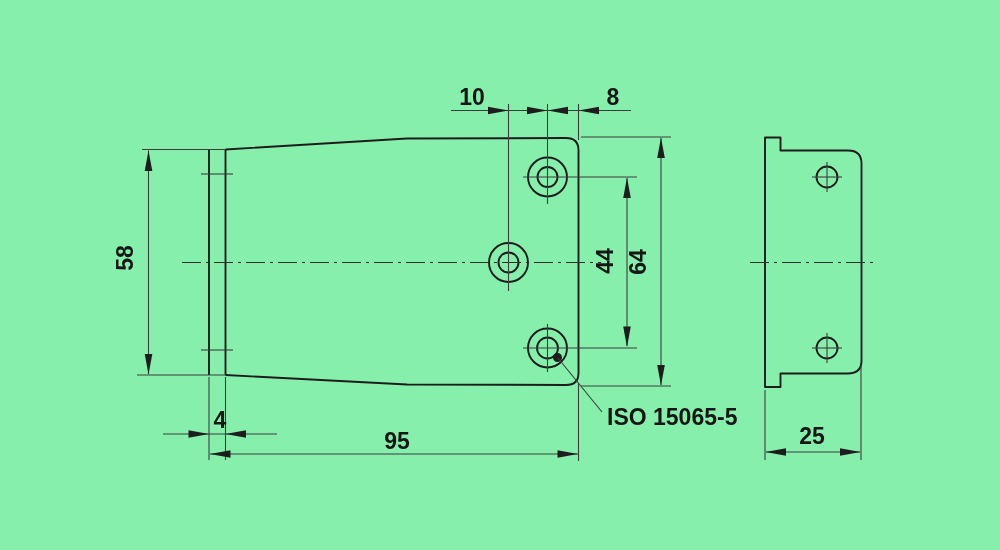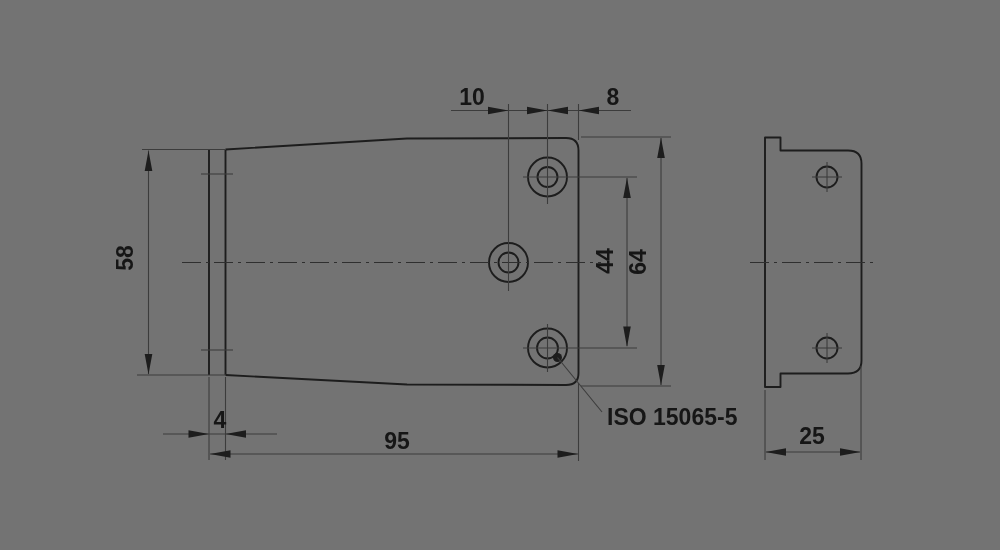--- a/index.html
+++ b/index.html
@@ -1,16 +1,16 @@
 <!DOCTYPE html>
 <html><head>
 <meta charset="utf-8">
 <style>
   html,body{margin:0;padding:0;background:#fff;}
-  .stage{position:relative;width:1000px;height:550px;background:#737373;overflow:hidden;
+  .stage{position:relative;width:1000px;height:550px;background:#86efac;overflow:hidden;
          font-family:"Liberation Sans", sans-serif;}
   svg{display:block;}
   .outline{stroke:#1d1d1d;stroke-width:1.9;fill:none;stroke-linejoin:round;stroke-linecap:butt;}
   .thin{stroke:#3c3c3c;stroke-width:1.1;fill:none;stroke-linecap:butt;}
   .centerline{stroke:#2f2f2f;stroke-width:1.15;fill:none;stroke-dasharray:19 5 3 5;}
   .arrow{fill:#1d1d1d;stroke:none;}
   .dot{fill:#1d1d1d;stroke:none;}
   text{font-family:"Liberation Sans", sans-serif;font-size:23px;font-weight:700;fill:#161616;}
 </style>
 </head>

